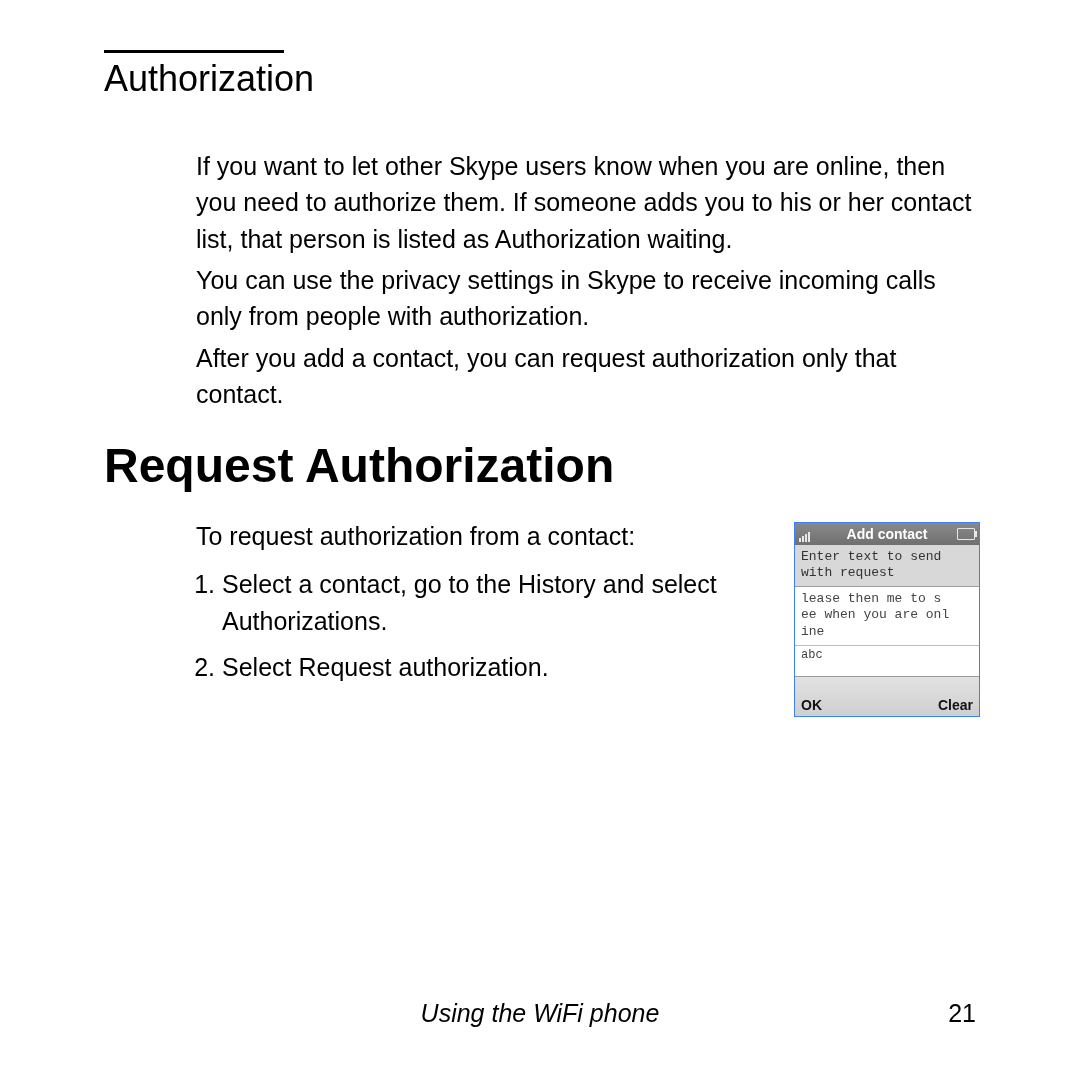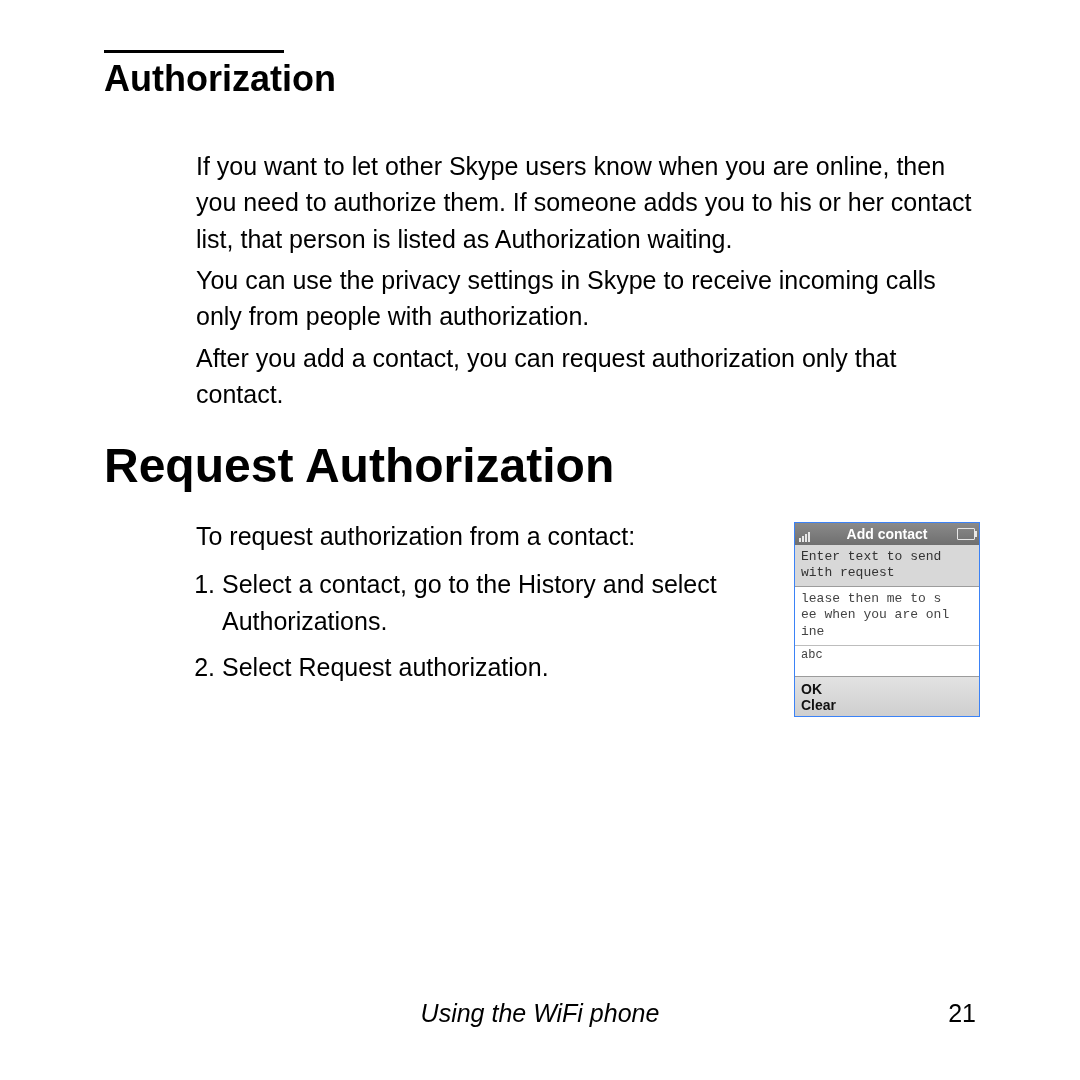--- a/index.html
+++ b/index.html
@@ -23,21 +23,21 @@
     left: 104px;
     top: 50px;
     width: 180px;
     border-top: 3px solid #000;
   }
   .h1 {
     position: absolute;
     left: 104px;
     top: 58px;
     font-size: 36px;
-    font-weight: bold;
+    font-weight: normal;
   }
   .para {
     position: absolute;
     left: 196px;
     right: 104px;
     font-size: 25px;
     line-height: 1.45;
   }
   #p1 { top: 148px; }
   #p2 { top: 262px; }
@@ -146,24 +146,23 @@
     color: #404040;
     font-family: Liberation Mono, monospace;
   }
   .phone .softkeys {
     background: linear-gradient(#e2e2e2, #cfcfcf);
     display: flex;
     justify-content: space-between;
     font-family: Arial, Helvetica, sans-serif;
     font-weight: bold;
     font-size: 14px;
-    padding: 4px 6px 3px 6px;
+    padding: 20px 6px 3px 6px;
     color: #111;
     border-top: 1px solid #9c9c9c;
-    flex-direction: column;
   }
 
   .footer {
     position: absolute;
     bottom: 52px;
     left: 0;
     width: 1080px;
     text-align: center;
     font-style: italic;
     font-size: 25px;

